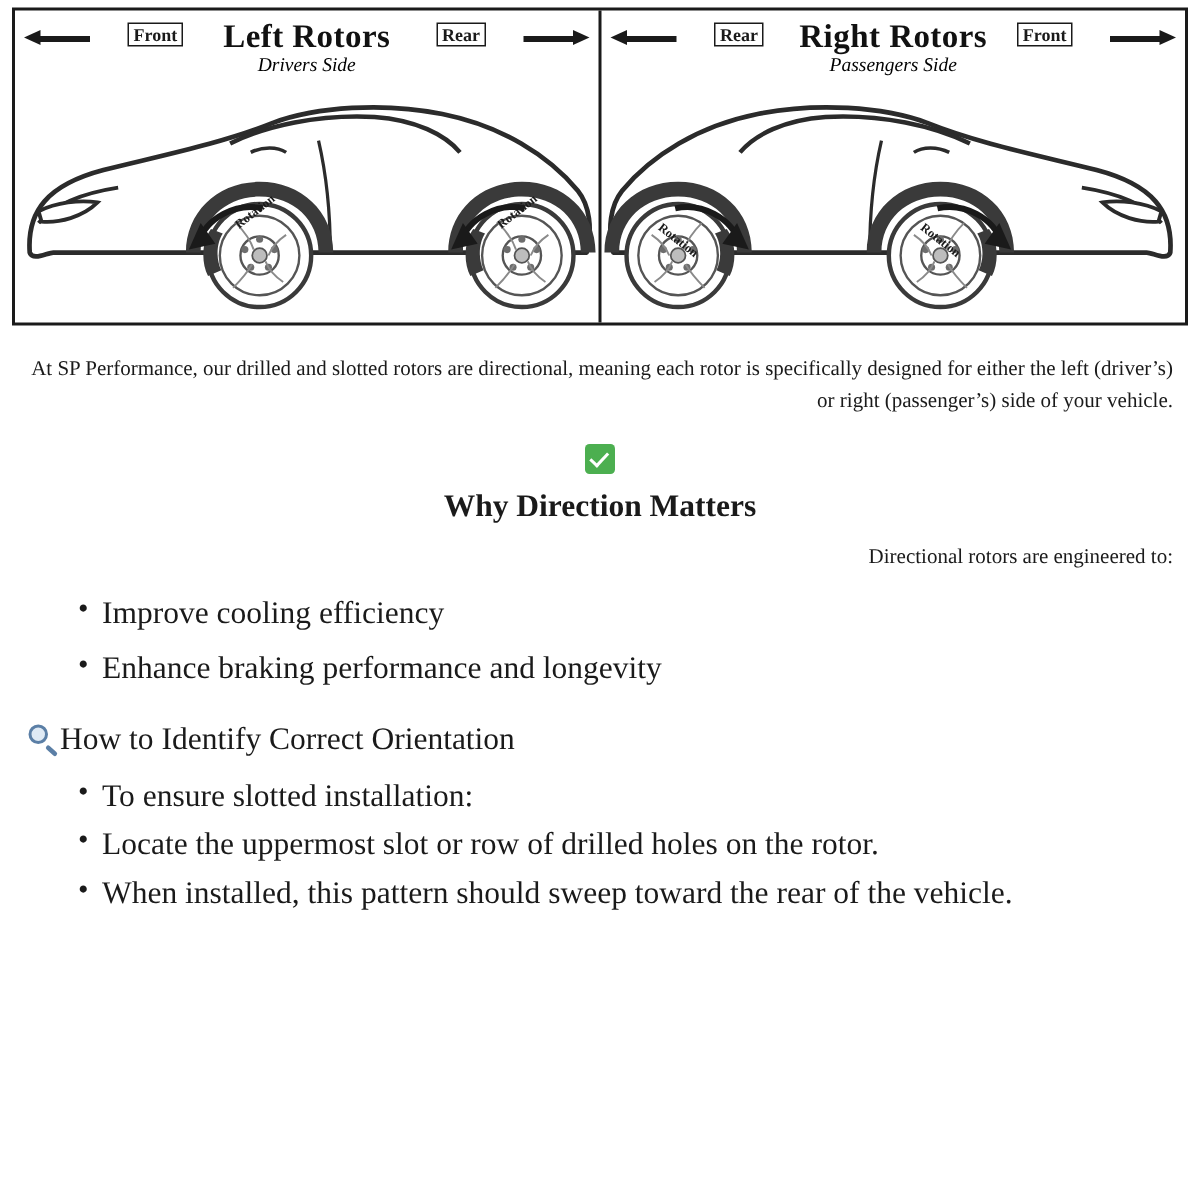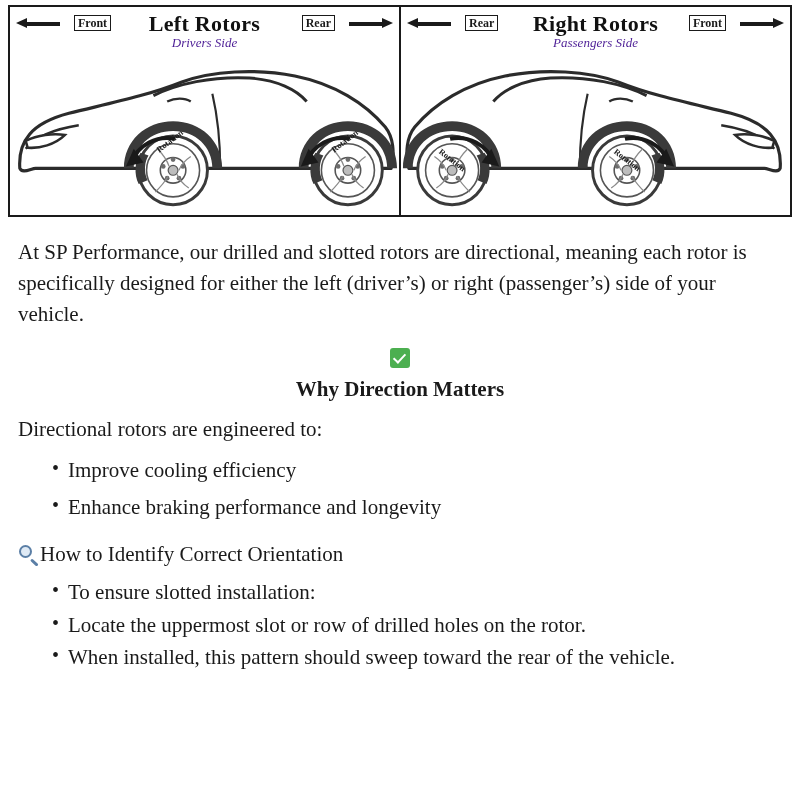--- a/index.html
+++ b/index.html
@@ -46,29 +46,29 @@
     font-weight: bold;
     font-size: 22px;
     letter-spacing: 0.3px;
     margin-top: 4px;
     color: #111;
   }
   .panel-sub {
     text-align: center;
     font-style: italic;
     font-size: 13px;
-    color: #4c1d95;
+    color: #000000;
     margin-top: -2px;
   }
   .arrow-label {
     position: absolute;
     top: 8px;
     display: flex;
-    align-items: center;
-    gap: 6px;
+    align-items: flex-end;
+    gap: 17px;
     font-size: 12px;
     font-weight: bold;
     font-family: "Liberation Serif", serif;
   }
   .arrow-label .txt {
     border: 1px solid #1a1a1a;
     padding: 0 3px;
     background: #fff;
     line-height: 14px;
   }
@@ -108,23 +108,24 @@
     top: 42px;
     width: 100%;
     height: 168px;
   }
 
   
   .content {
     padding: 12px 18px 0 18px;
   }
   p.para {
-    font-size: 21px;
+    font-size: 14px;
     line-height: 1.48;
     margin: 8px 0 10px 0;
+    text-align: right;
   }
   h2.heading {
     font-size: 21px;
     font-weight: bold;
     margin: 18px 0 12px 0;
     display: flex;
     align-items: center;
     gap: 9px;
     flex-direction: column;
   }

